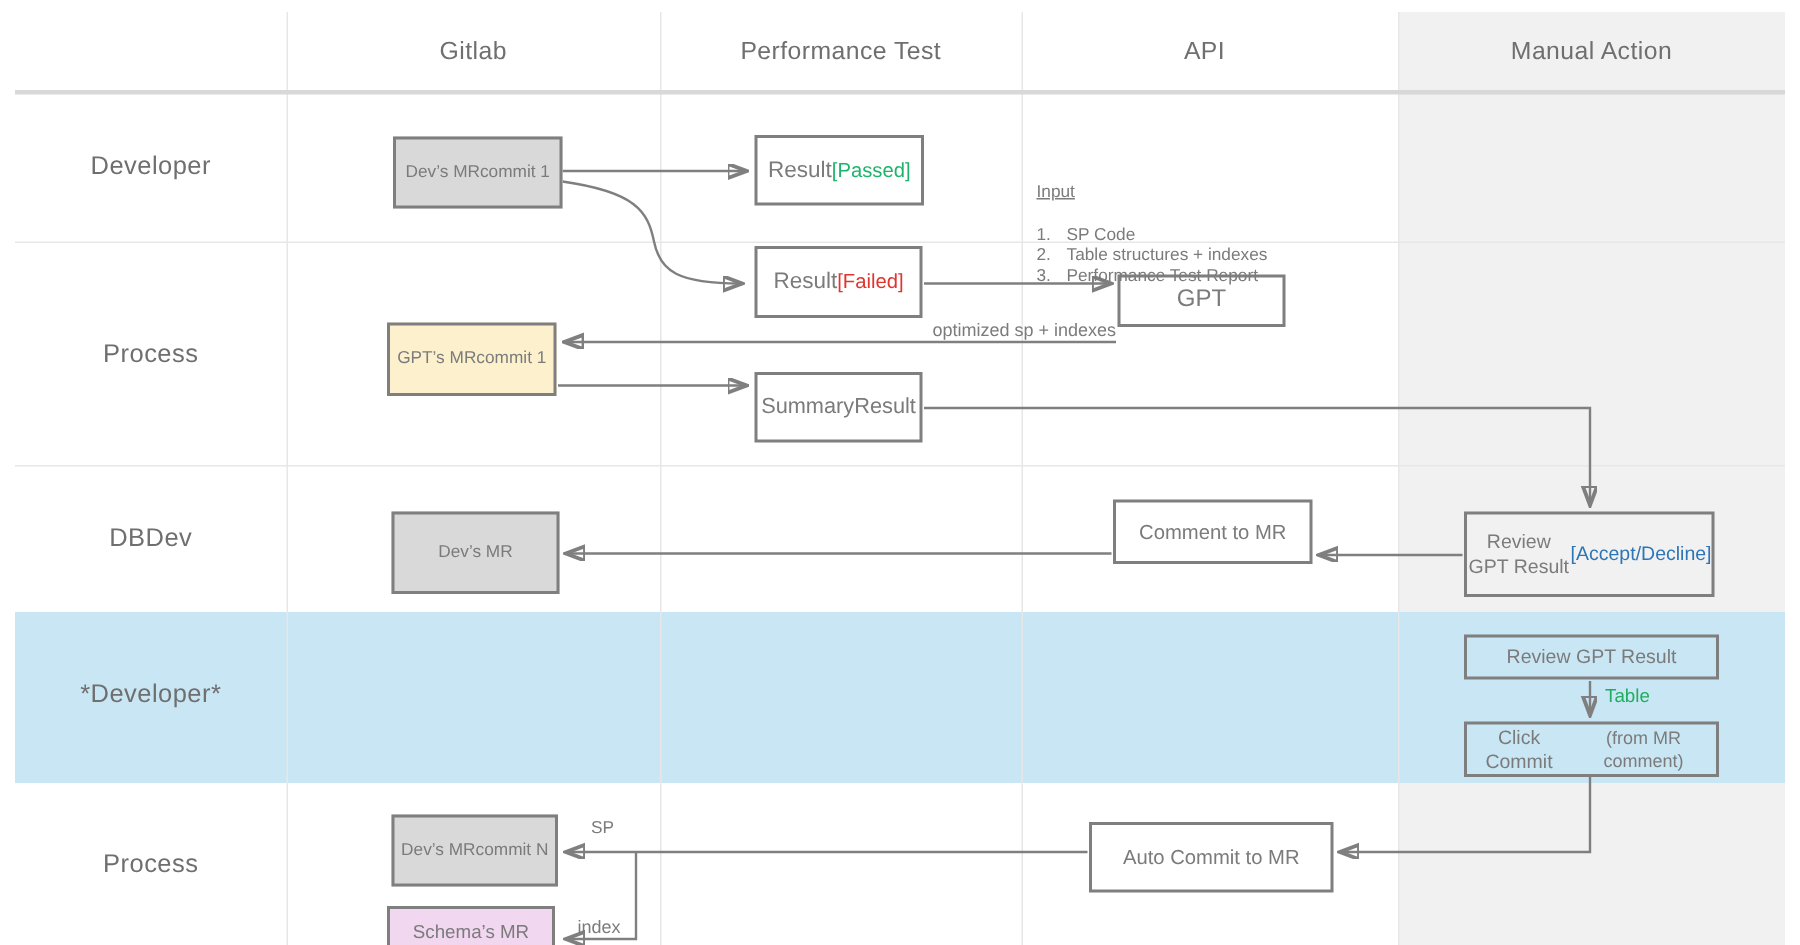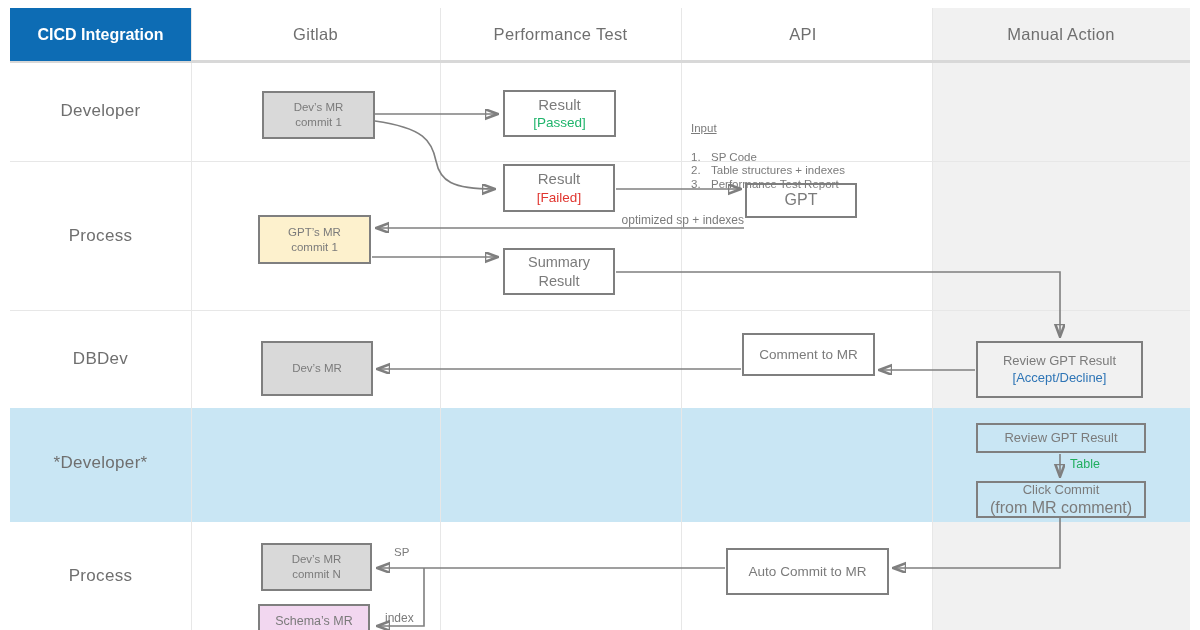--- a/index.html
+++ b/index.html
@@ -22,21 +22,21 @@
   .title-box { position:absolute; left:10px; top:8px; width:181px; height:53px;
     background:var(--header-blue); color:#ffffff; display:flex; align-items:center;
     justify-content:center; font-weight:bold; font-size:16px; }
   .col-header { position:absolute; top:8px; height:53px; display:flex; align-items:center;
     justify-content:center; color:var(--label-gray); font-size:16.5px; letter-spacing:.3px; }
   
   .lane-label { position:absolute; left:10px; width:181px; display:flex; align-items:center;
     justify-content:center; color:var(--label-gray); font-size:17px; letter-spacing:.3px; }
   
   .node { position:absolute; border:2px solid var(--border-gray); display:flex;
-    flex-direction:column; align-items:center; justify-content:center;
+    flex-direction:row; align-items:center; justify-content:center;
     text-align:center; color:var(--text-gray); line-height:1.3; }
   .node .t-sm { font-size:11.5px; }
   .node .t-md { font-size:13.5px; }
   .node .t-lg { font-size:15px; }
   .fill-white { background:#ffffff; }
   .fill-gray { background:var(--box-gray); }
   .fill-yellow { background:var(--box-yellow); }
   .fill-pink { background:var(--box-pink); }
   .fill-none { background:transparent; }
   .txt-green { color:var(--passed-green); }
@@ -65,21 +65,20 @@
   <div class="lane-blue-bg"></div>
 
   <div class="vline" style="left:191px"></div>
   <div class="vline" style="left:440px"></div>
   <div class="vline" style="left:681px"></div>
   <div class="vline" style="left:932px"></div>
   <div class="hline header-sep" style="top:60px"></div>
   <div class="hline" style="top:161px"></div>
   <div class="hline" style="top:310px"></div>
 
-  <div class="title-box">CICD Integration</div>
   <div class="col-header" style="left:191px;width:249px">Gitlab</div>
   <div class="col-header" style="left:440px;width:241px">Performance Test</div>
   <div class="col-header" style="left:681px;width:244px">API</div>
   <div class="col-header" style="left:932px;width:258px">Manual Action</div>
 
   <div class="lane-label" style="top:61px;height:100px">Developer</div>
   <div class="lane-label" style="top:161px;height:149px">Process</div>
   <div class="lane-label" style="top:310px;height:98px">DBDev</div>
   <div class="lane-label" style="top:420px;height:85px">*Developer*</div>
   <div class="lane-label" style="top:522px;height:108px">Process</div>
@@ -145,21 +144,21 @@
     <span style="font-size:13px">Review GPT Result</span>
     <span class="txt-blue" style="font-size:13px">[Accept/Decline]</span>
   </div>
 
   <div class="node fill-none" style="left:976px;top:423px;width:170px;height:30px">
     <span style="font-size:13px">Review GPT Result</span>
   </div>
 
   <div class="node fill-none" style="left:976px;top:481px;width:170px;height:37px;line-height:1.2">
     <span style="font-size:13px">Click Commit</span>
-    <span style="font-size:16px">(from MR comment)</span>
+    <span style="font-size:12px">(from MR comment)</span>
   </div>
 
   <div class="node fill-white" style="left:726px;top:548px;width:163px;height:47px">
     <span class="t-md">Auto Commit to MR</span>
   </div>
 
   <div class="node fill-gray" style="left:261px;top:543px;width:111px;height:48px">
     <span class="t-sm">Dev’s MR</span>
     <span class="t-sm">commit N</span>
   </div>

